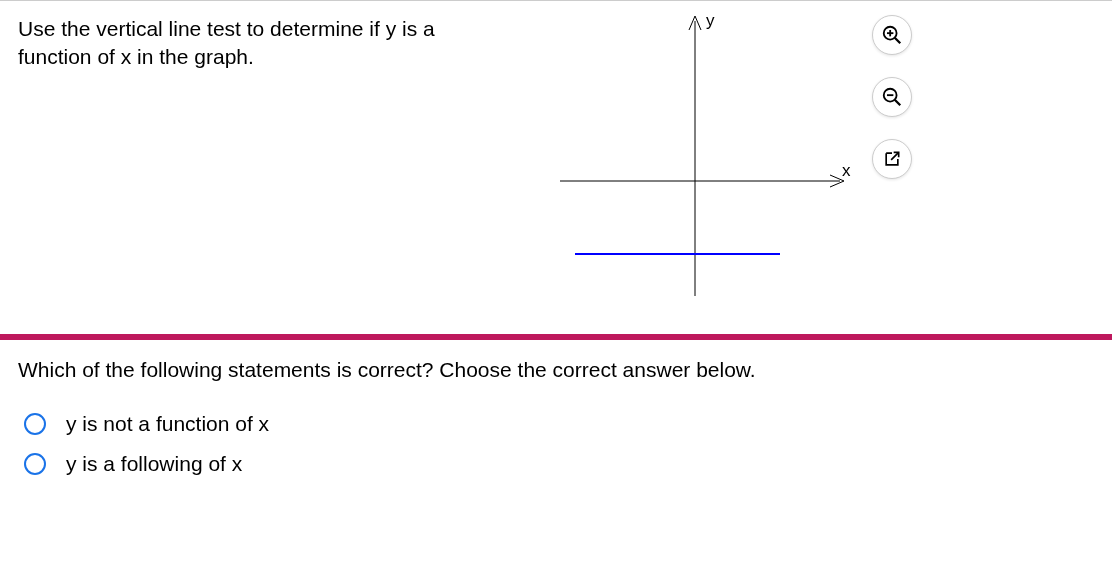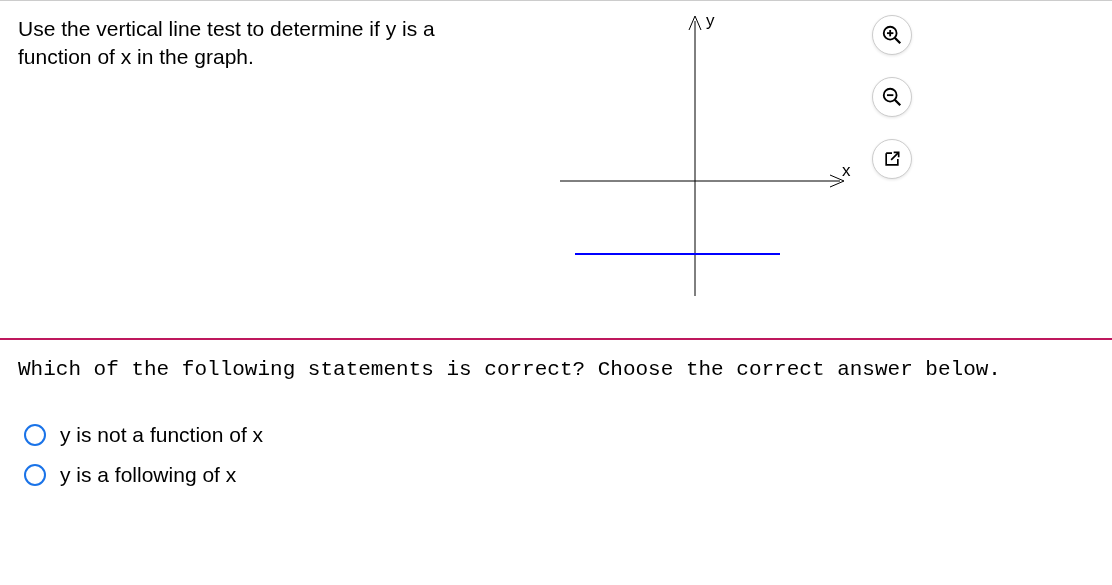--- a/index.html
+++ b/index.html
@@ -7,21 +7,21 @@
       font-family: Arial, Helvetica, sans-serif;
       font-size: 21px;
       color: #000;
       background: #fff;
       width: 1112px;
       height: 585px;
       position: relative;
     }
     .top-section {
       border-top: 1px solid #ccc;
-      border-bottom: 2px solid #be185d;
+      border-bottom: 6px solid #be185d;
       padding: 12px 18px 30px 18px;
       display: flex;
       position: relative;
       min-height: 340px;
     }
     .question-text {
       width: 460px;
       line-height: 1.35;
       padding-top: 2px;
     }
@@ -65,27 +65,26 @@
       align-items: center;
       justify-content: center;
       cursor: pointer;
       box-shadow: 0 1px 3px rgba(0,0,0,0.1);
     }
     .tool-btn svg { display:block; }
     .answer-section {
       padding: 18px 18px 0 18px;
     }
     .answer-prompt {
-      margin-bottom: 42px;
-      font-family: Liberation Mono, monospace;
+      margin-bottom: 30px;
     }
     .option-row {
       display: flex;
       align-items: center;
-      gap: 14px;
+      gap: 20px;
       margin-bottom: 16px;
       padding-left: 6px;
     }
     .radio {
       width: 22px;
       height: 22px;
       border: 2px solid #1a73e8;
       border-radius: 50%;
       cursor: pointer;
       flex-shrink: 0;

